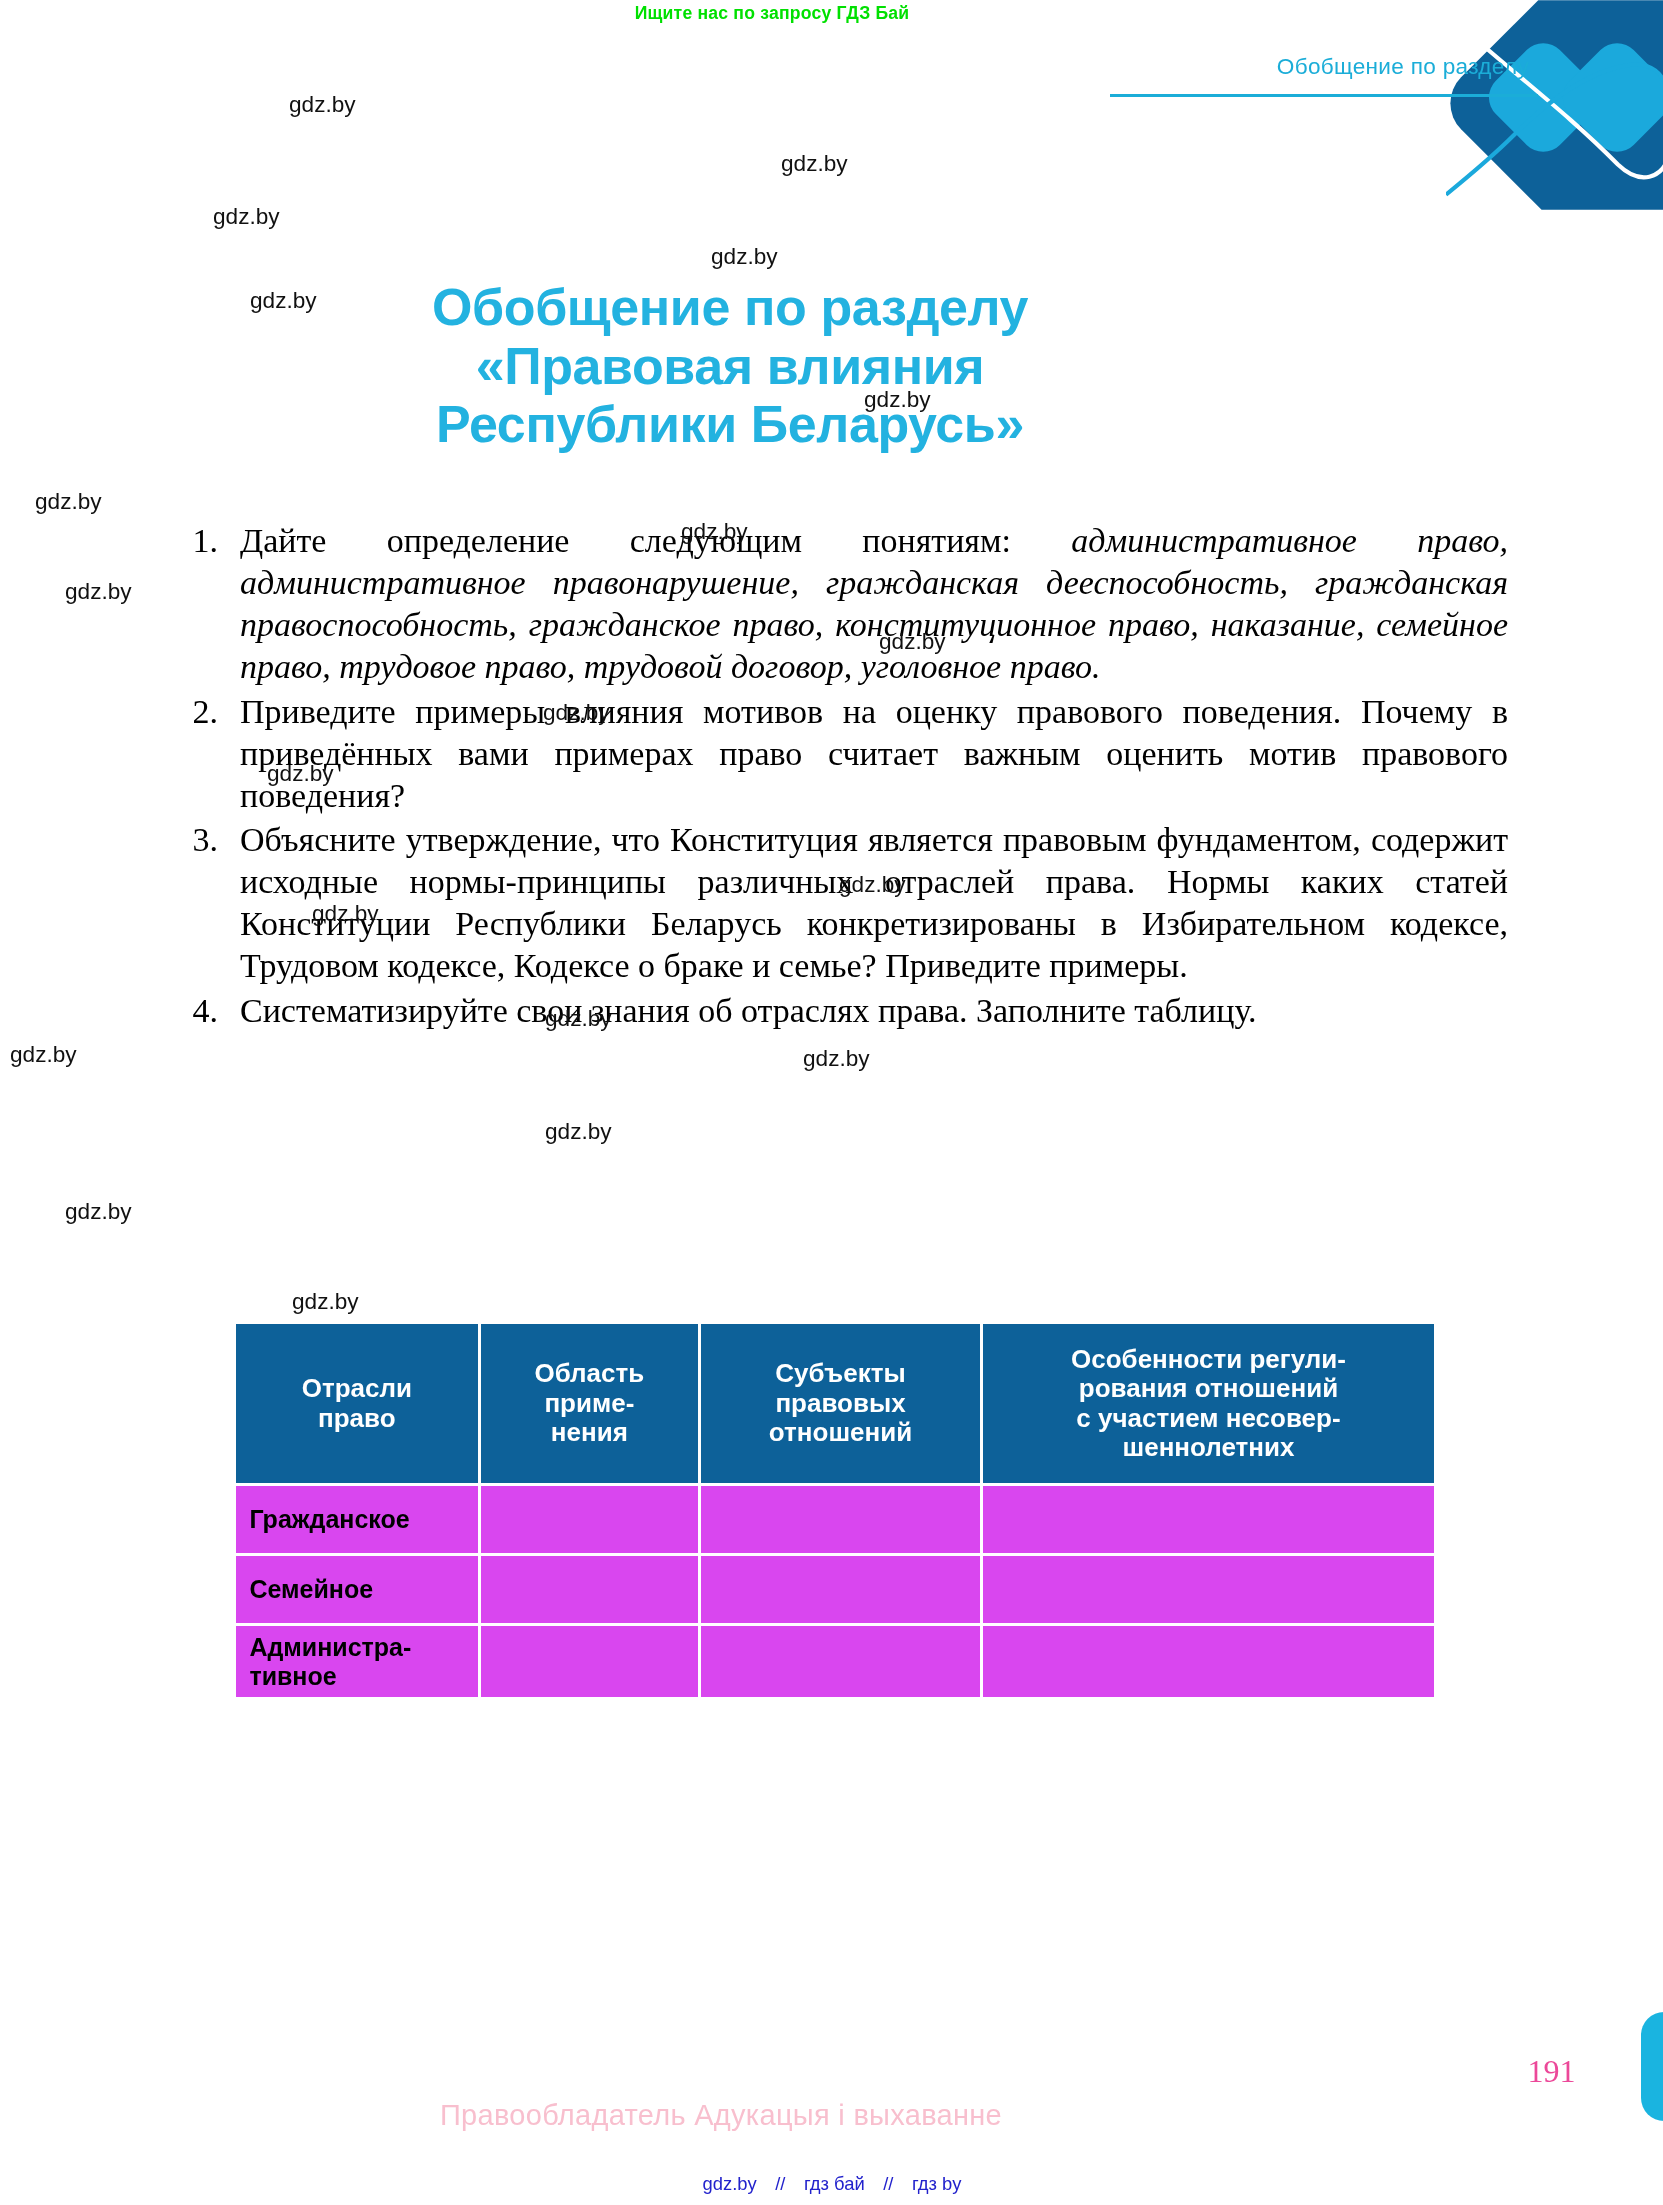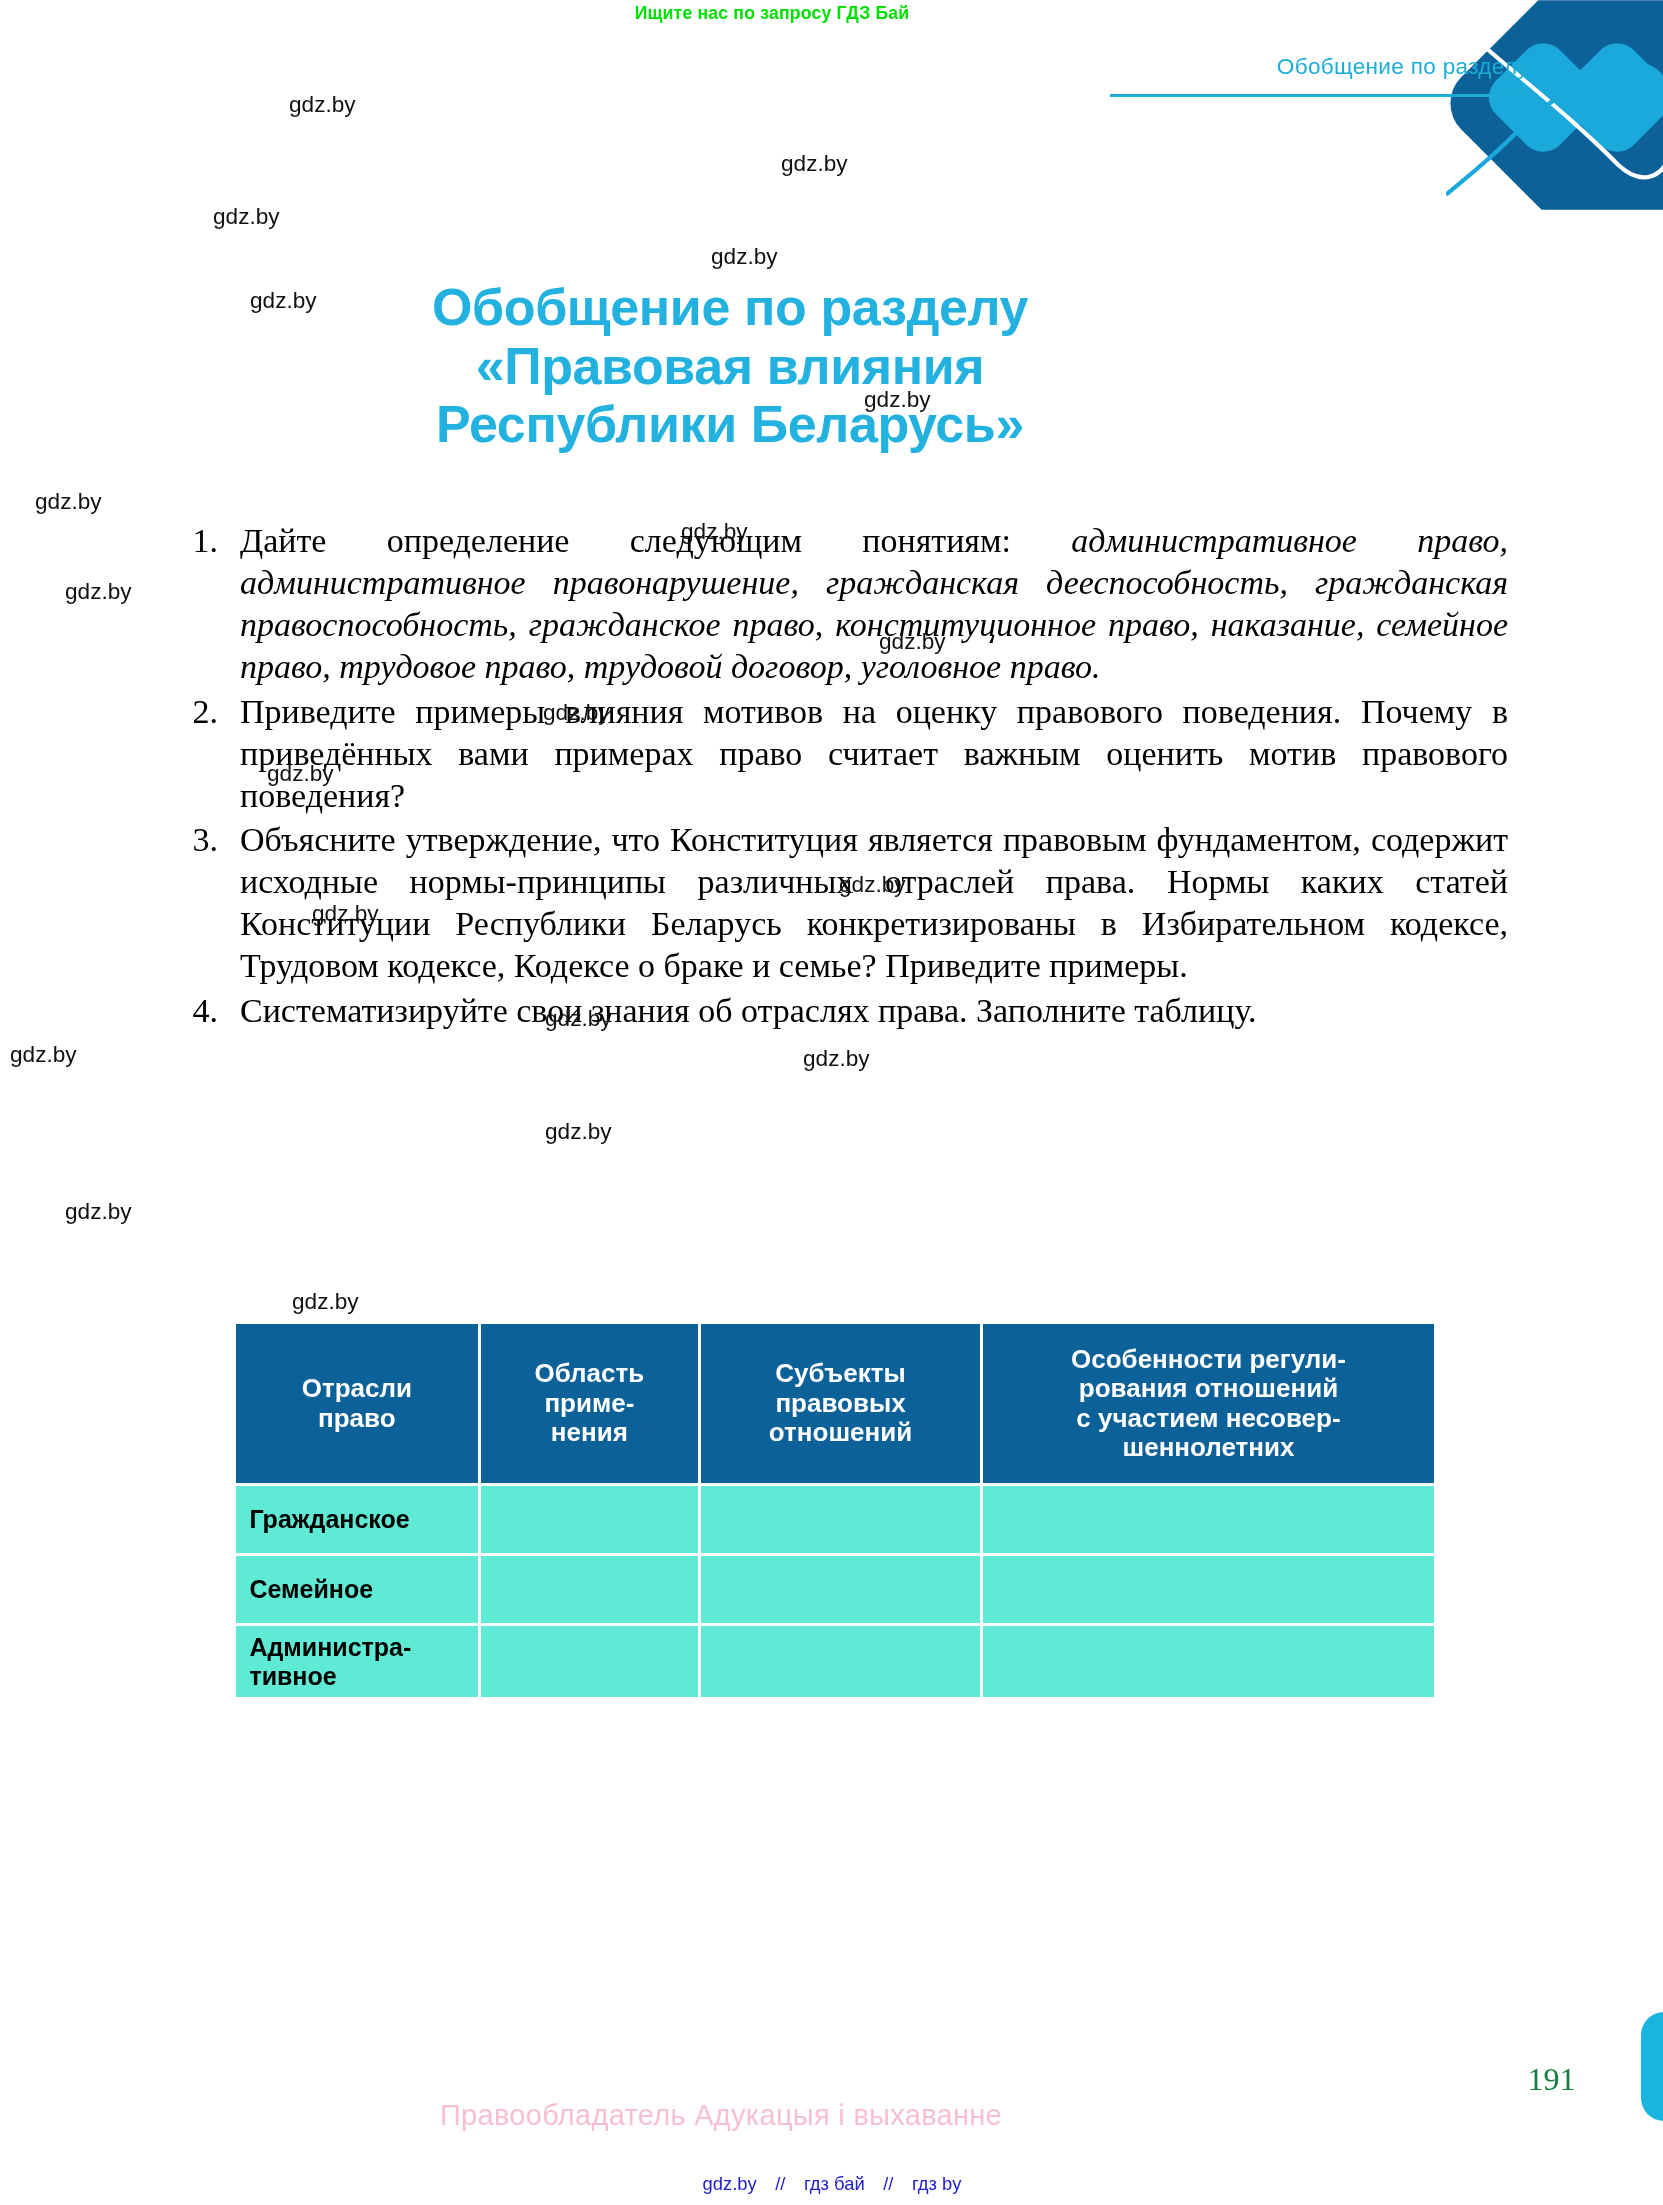--- a/index.html
+++ b/index.html
@@ -128,21 +128,21 @@
     font-size: 26px;
     line-height: 1.13;
     font-weight: bold;
     text-align: center;
     vertical-align: middle;
     padding: 8.4px 5px;
     height: 159px;
     box-sizing: border-box;
   }
   .law-table td {
-    background: #5eead4;
+    background: #d946ef;
     height: 67px;
     vertical-align: middle;
     padding: 6.7px 13.4px;
     font-size: 25px;
     font-weight: bold;
     color: #000000;
     box-sizing: border-box;
   }
   .law-table td.blank { font-weight: normal; }
   .col-1 { width: 240px; }
@@ -163,22 +163,21 @@
     letter-spacing: 0.3px;
     margin-top: 45px;
   }
   .page-number {
     position: absolute;
     top: 2053px;
     left: 1501px;
     width: 101px;
     text-align: center;
     font-size: 32px;
-    color: #15803d;
-    margin-top: 8px;
+    color: #ec4899;
   }
   .page-marker {
     position: absolute;
     top: 2012px;
     right: 0;
     width: 23.5px;
     height: 109px;
     background: #1ab4e0;
     border-radius: 25px 0 0 25px;
   }

